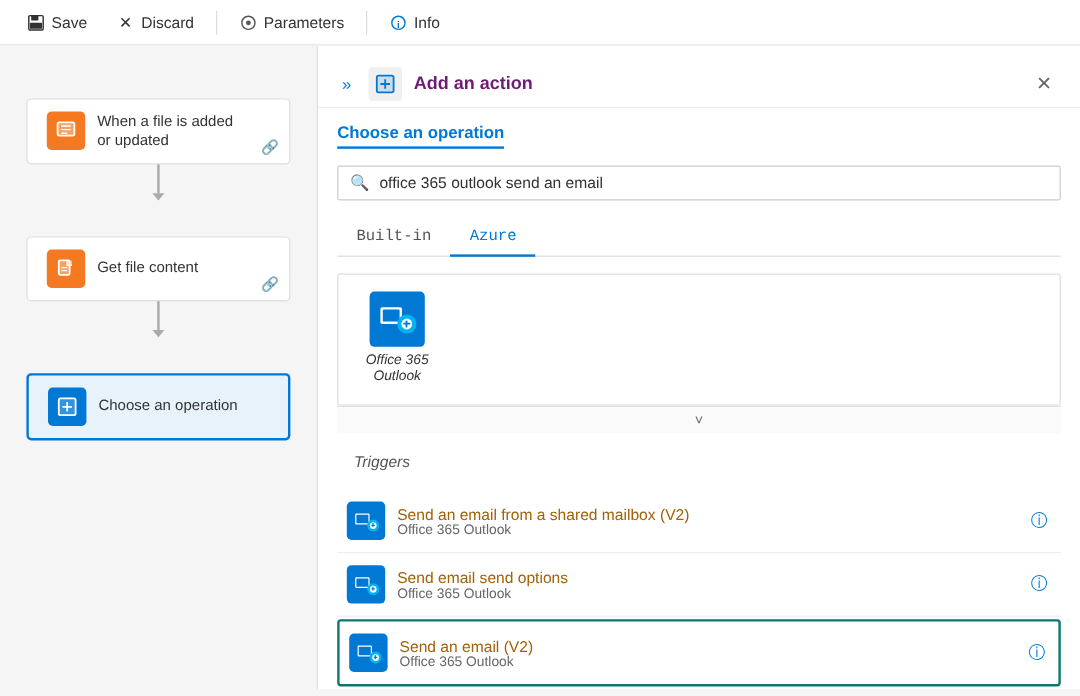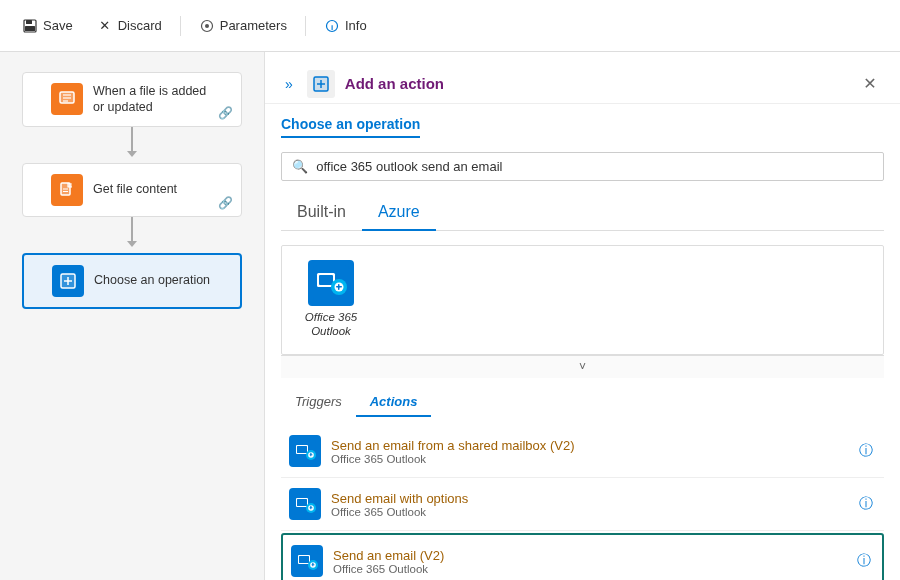--- a/index.html
+++ b/index.html
@@ -9,21 +9,21 @@
       background: #f5f5f5;
       width: 900px;
       height: 580px;
       overflow: hidden;
     }
 
     
     .toolbar {
       display: flex;
       align-items: center;
-      height: 52px;
+      height: 38px;
       background: #fff;
       border-bottom: 1px solid #ddd;
       padding: 0 12px;
       gap: 4px;
     }
     .toolbar-btn {
       display: flex;
       align-items: center;
       gap: 5px;
       padding: 5px 10px;
@@ -65,26 +65,27 @@
       gap: 0;
       overflow-y: auto;
       border-right: 1px solid #e0e0e0;
     }
 
     .workflow-card {
       width: 220px;
       background: #fff;
       border: 1px solid #ddd;
       border-radius: 4px;
-      padding: 10px 28px;
+      padding: 10px 16px;
       display: flex;
       align-items: center;
       gap: 10px;
       position: relative;
       cursor: pointer;
+      margin-top: 24px;
     }
 
     .card-icon {
       width: 32px;
       height: 32px;
       border-radius: 4px;
       display: flex;
       align-items: center;
       justify-content: center;
       flex-shrink: 0;
@@ -238,24 +239,25 @@
       display: flex;
       gap: 0;
       border-bottom: 1px solid #ddd;
       margin-bottom: 14px;
     }
     .tab-btn {
       background: none;
       border: none;
       cursor: pointer;
       padding: 8px 16px;
-      font-size: 16px;
+      font-size: 13px;
       color: #555;
       border-bottom: 2px solid transparent;
       margin-bottom: -1px;
+      font-family: Liberation Mono, monospace;
     }
     .tab-btn.active {
       color: #0078d4;
       border-bottom-color: #0078d4;
       font-weight: 500;
     }
 
     
     .connectors-area {
       border: 1px solid #ddd;
@@ -533,21 +535,20 @@
       </div>
 
       
       <div class="collapse-row">
         <span>˅</span>
       </div>
 
       
       <div class="sub-tabs-row">
         <button class="sub-tab-btn">Triggers</button>
-        <button class="sub-tab-btn active">Actions</button>
       </div>
 
       
       <div class="action-list">
 
         <div class="action-item">
           <div class="action-item-icon">
             <svg width="22" height="22" viewBox="0 0 22 22">
               <rect width="22" height="22" rx="3" fill="#0078d4"></rect>
               <rect x="2" y="5" width="12" height="9" rx="1" fill="white"></rect>
@@ -571,21 +572,21 @@
               <rect width="22" height="22" rx="3" fill="#0078d4"></rect>
               <rect x="2" y="5" width="12" height="9" rx="1" fill="white"></rect>
               <rect x="3" y="6" width="10" height="7" rx="0.5" fill="#0078d4"></rect>
               <ellipse cx="17" cy="15" rx="5" ry="5" fill="#00b4f0"></ellipse>
               <ellipse cx="17" cy="15" rx="2.8" ry="2.8" fill="white"></ellipse>
               <rect x="15.5" y="14.3" width="3" height="1" rx="0.4" fill="#0078d4"></rect>
               <rect x="16.3" y="12.8" width="1" height="3.5" rx="0.4" fill="#0078d4"></rect>
             </svg>
           </div>
           <div class="action-item-info">
-            <div class="action-item-name">Send email with options</div>
+            <div class="action-item-name">Send email send options</div>
             <div class="action-item-source">Office 365 Outlook</div>
           </div>
           <div class="action-info-icon">ⓘ</div>
         </div>
 
         <div class="action-item highlighted">
           <div class="action-item-icon">
             <svg width="22" height="22" viewBox="0 0 22 22">
               <rect width="22" height="22" rx="3" fill="#0078d4"></rect>
               <rect x="2" y="5" width="12" height="9" rx="1" fill="white"></rect>

